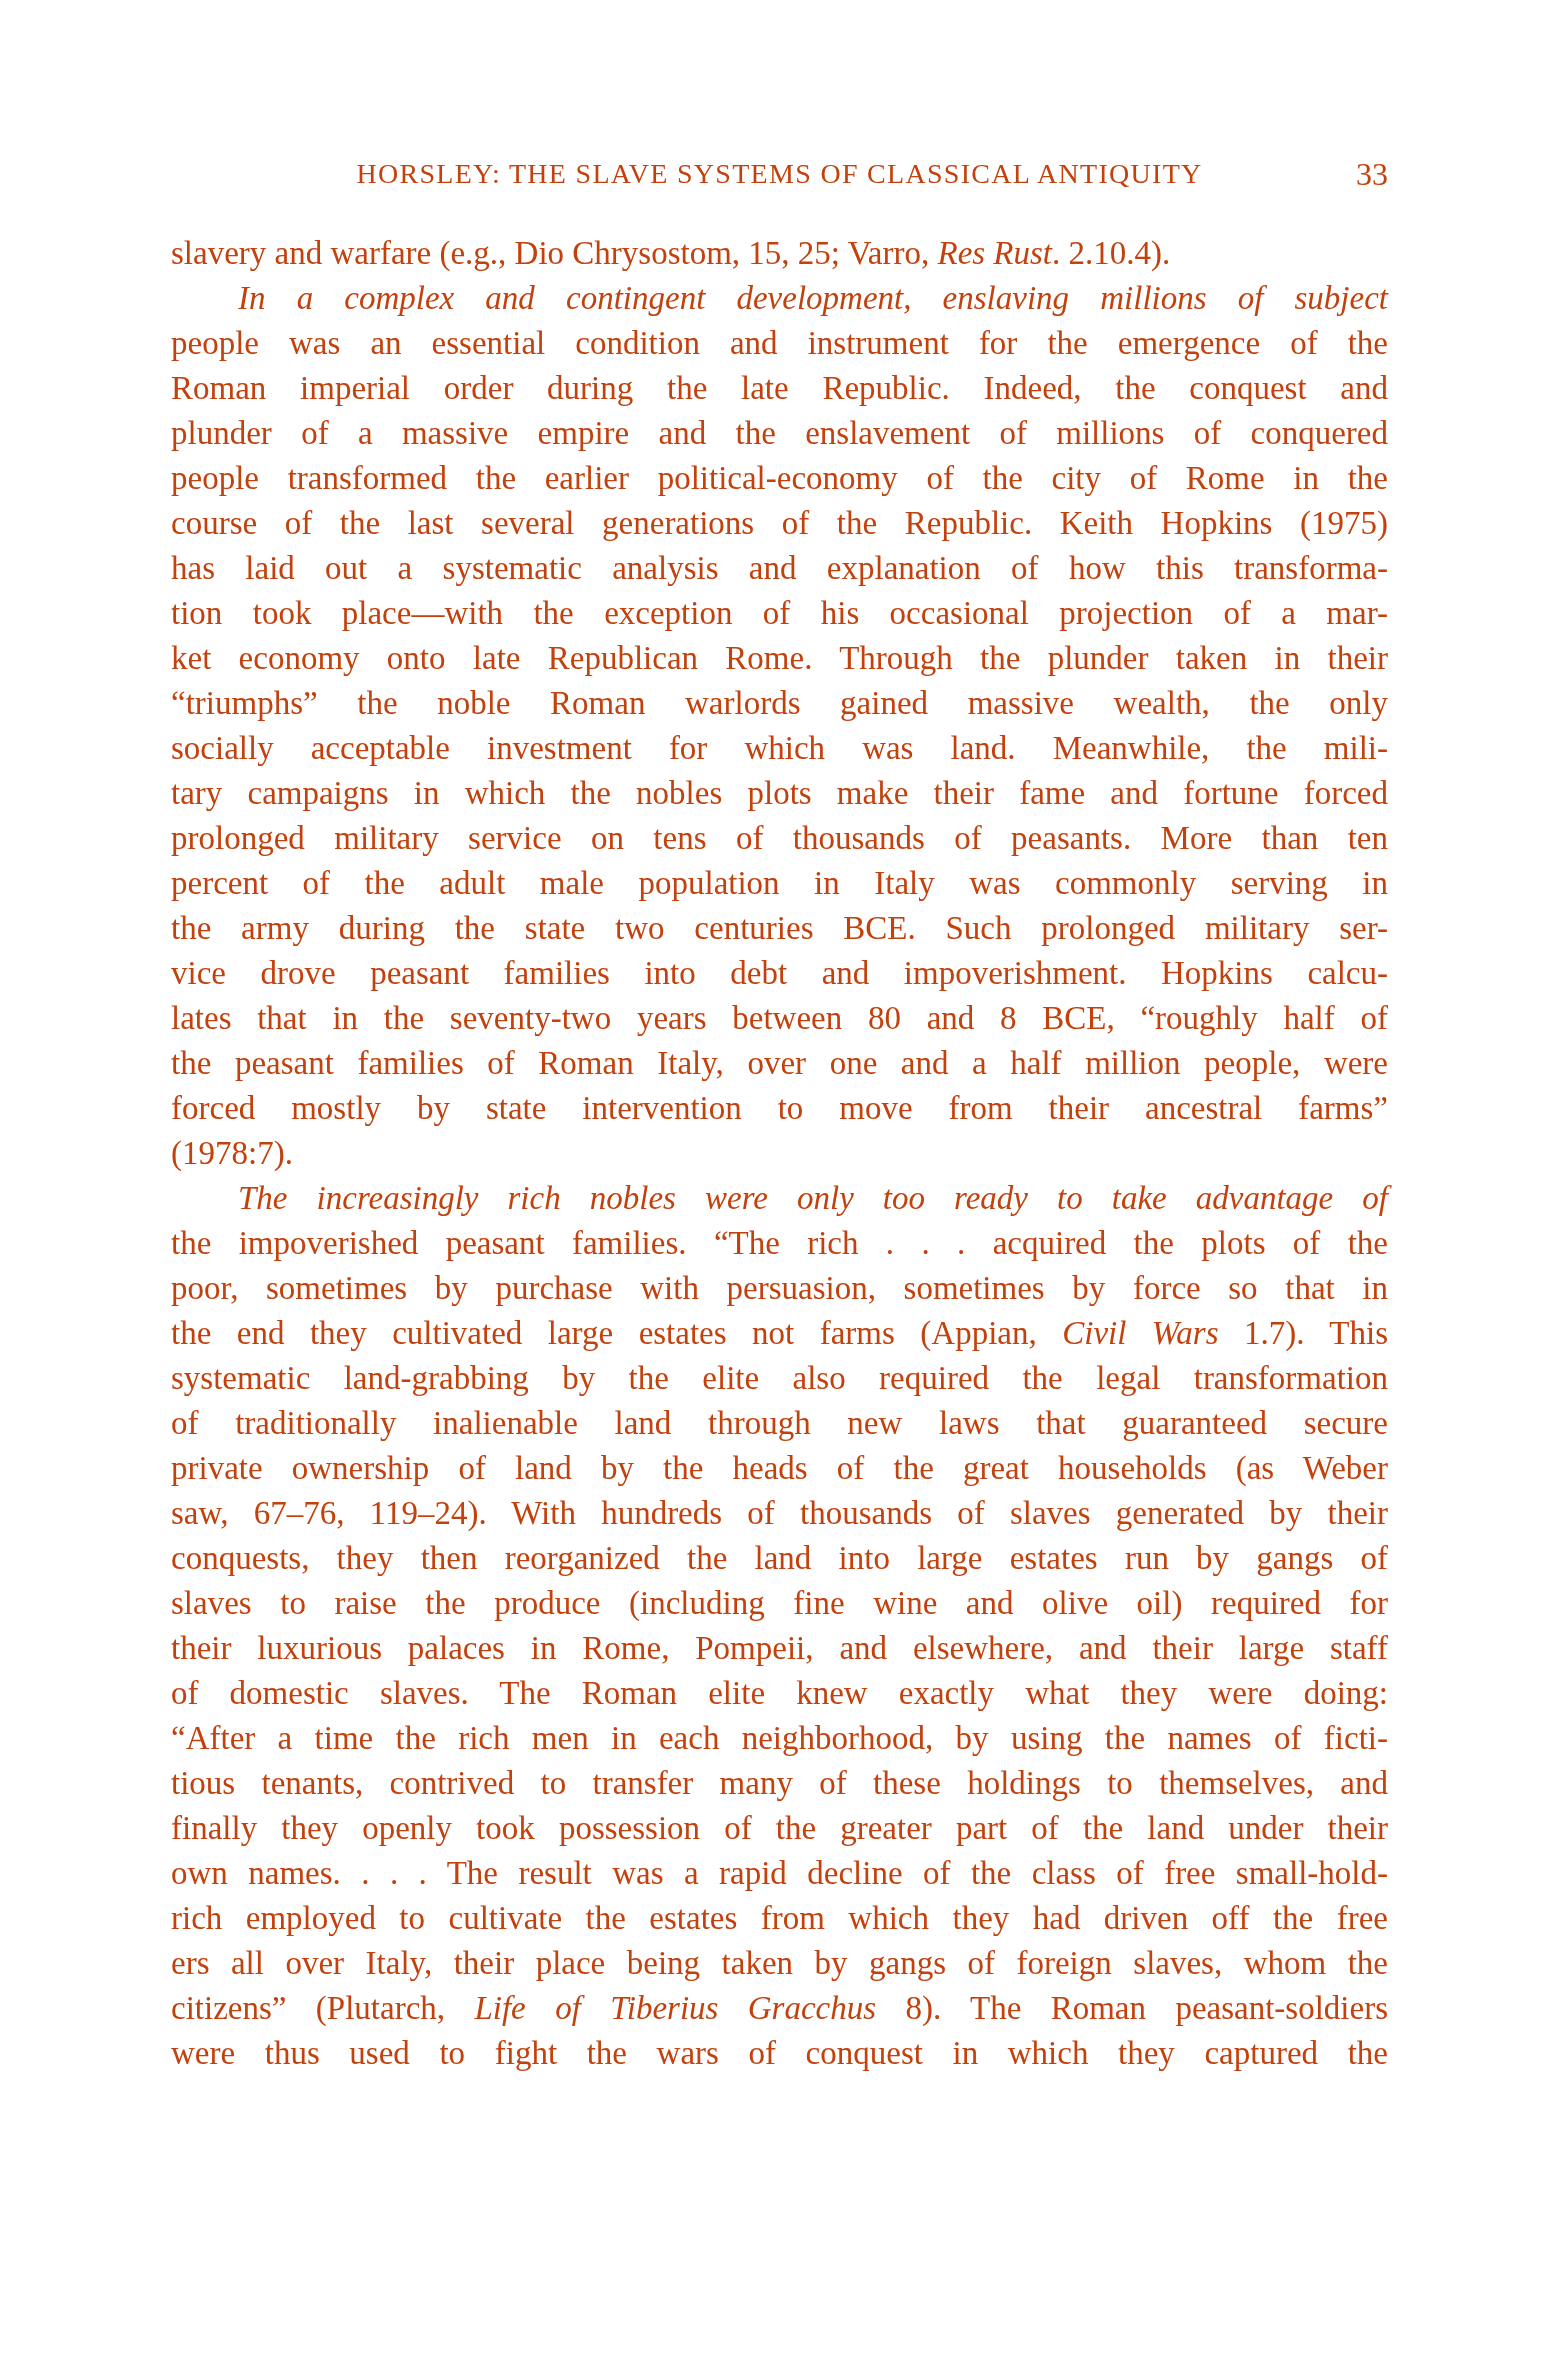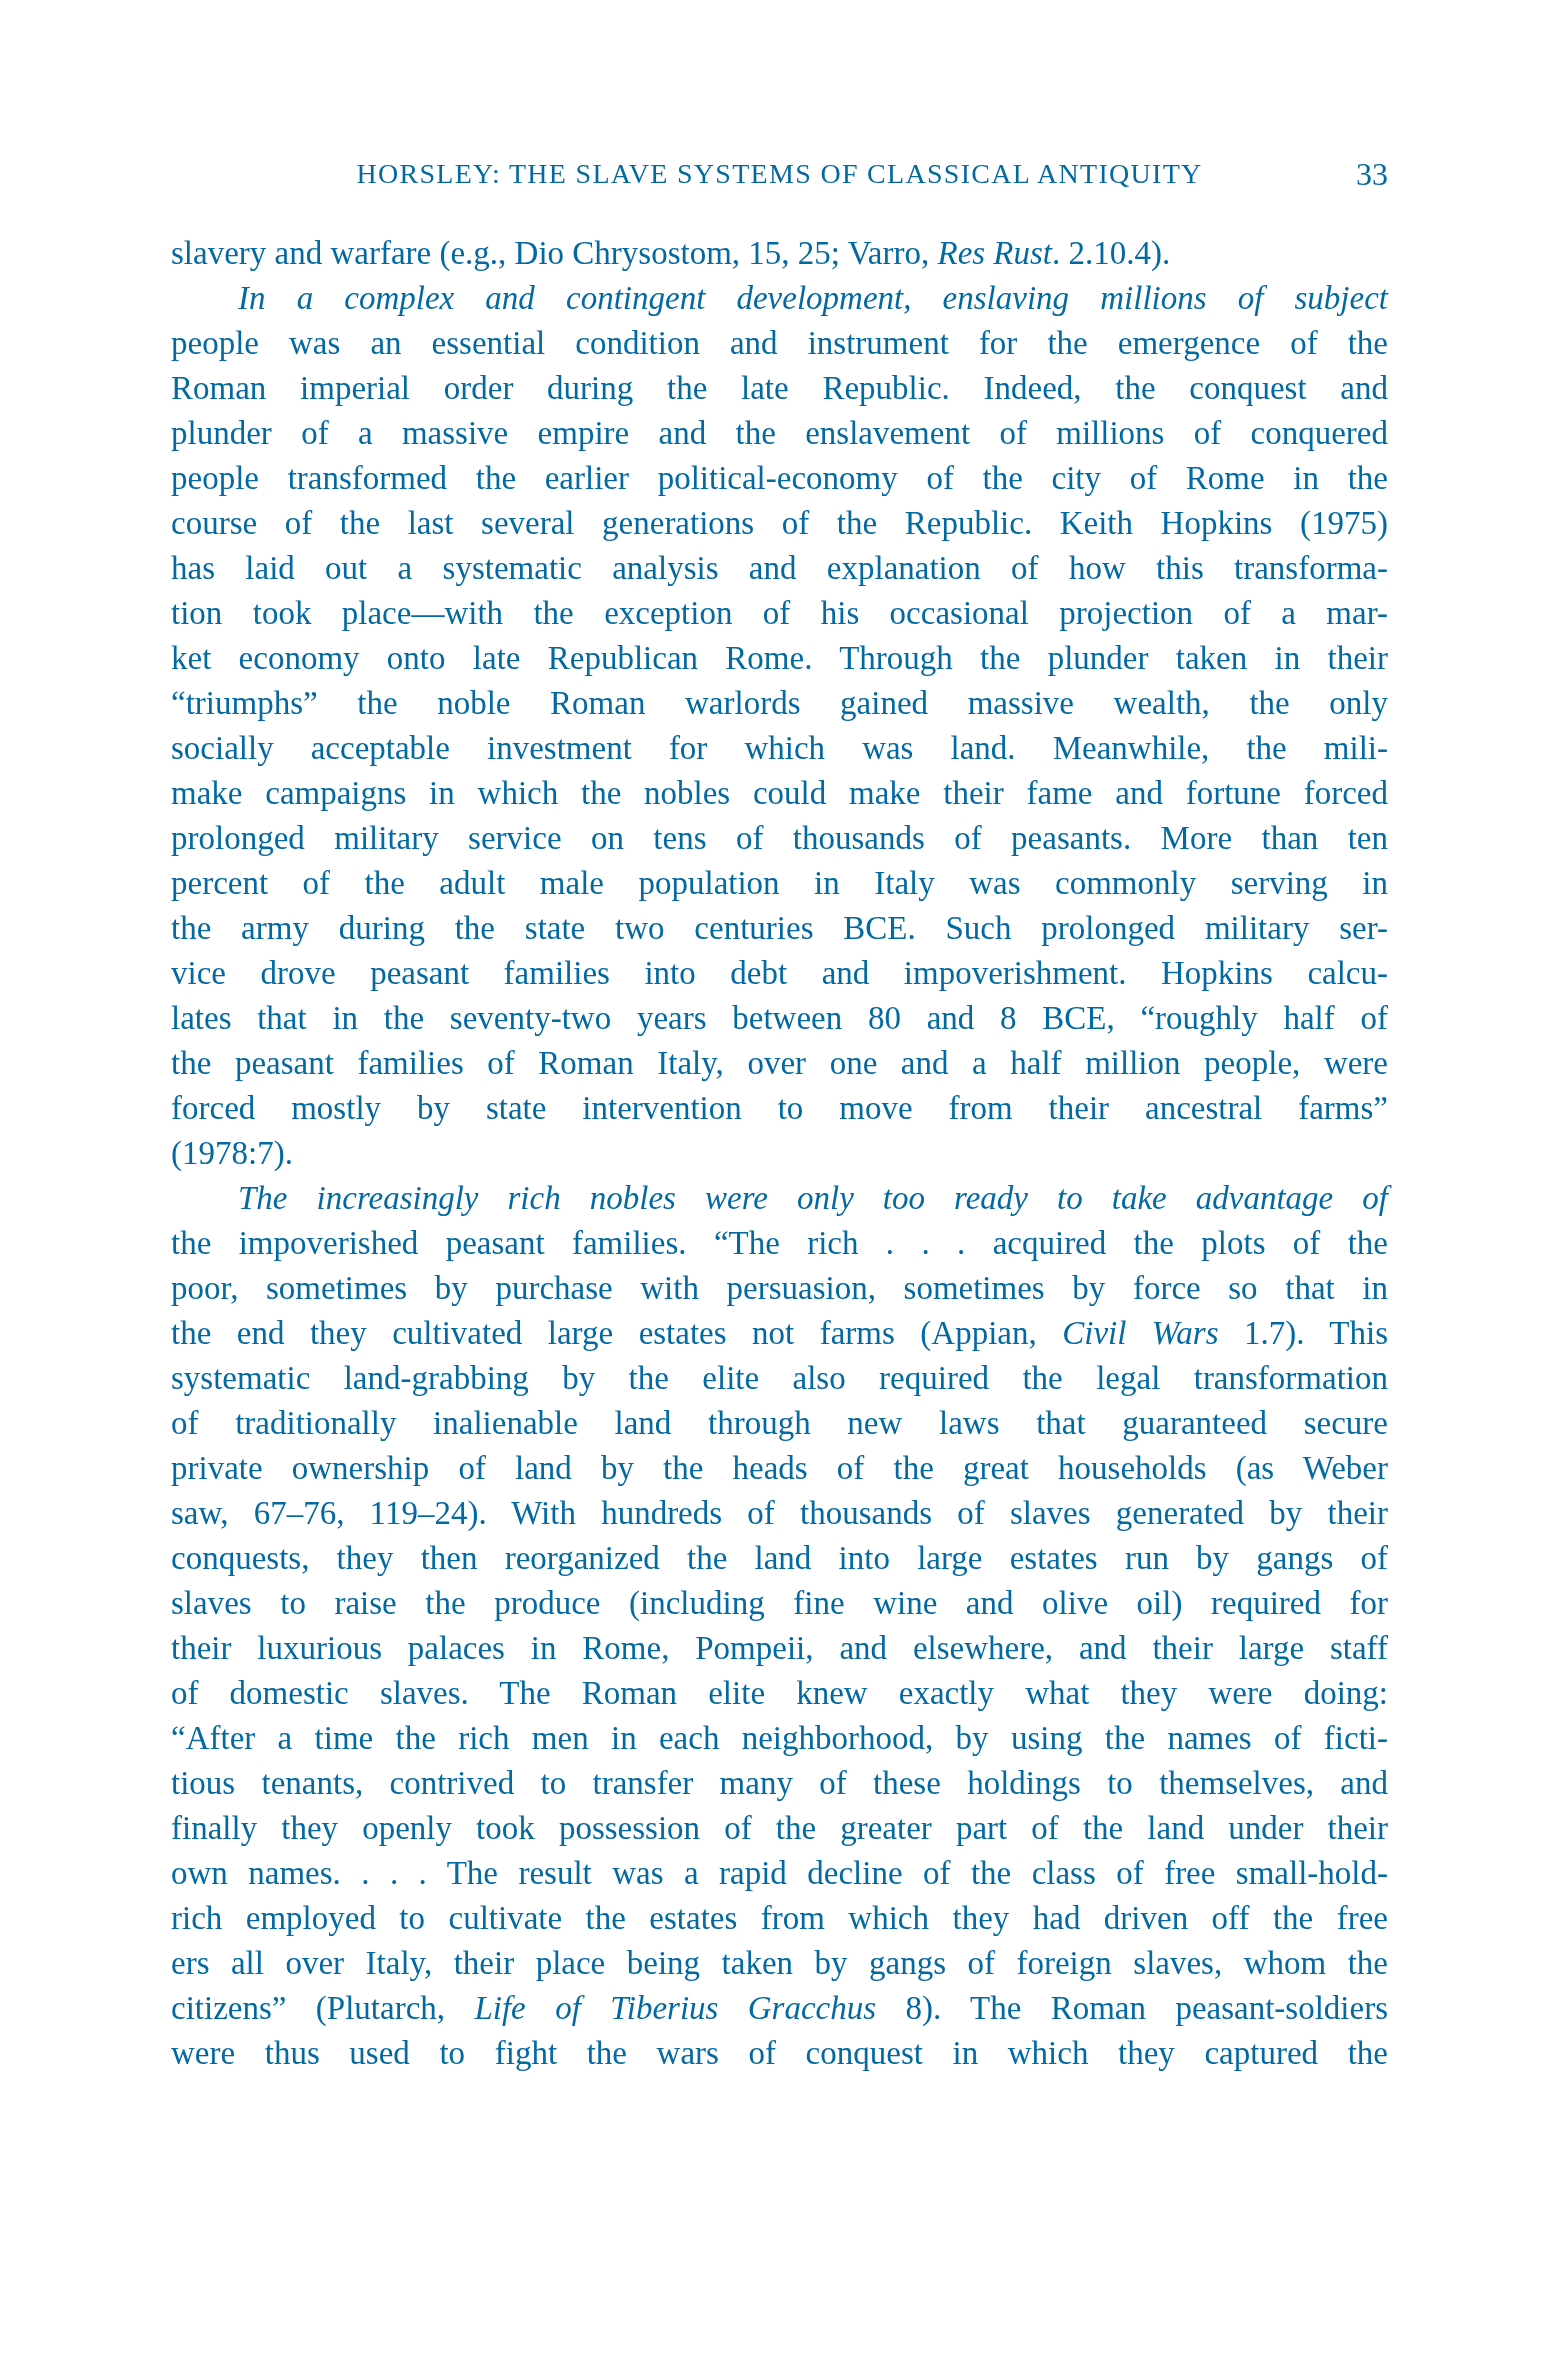--- a/index.html
+++ b/index.html
@@ -1,21 +1,21 @@
 <!DOCTYPE html>
 <html style="font-size:13.7px"><head>
 <meta charset="utf-8">
 <style>
   html, body { margin: 0; padding: 0; background: #ffffff; }
   .page {
     position: relative;
     width: 1542px;
     height: 2377px;
     background: #ffffff;
-    color: #0369a1;
+    color: #c2410c;
     font-family: "Liberation Serif", serif;
     overflow: hidden;
   }
   .header {
     position: absolute;
     top: 158px;
     left: 171px;
     width: 1217px;
     height: 38px;
   }
@@ -64,21 +64,21 @@
       <div class="line"><span>people was an essential condition and instrument for the emergence of the</span></div>
       <div class="line"><span>Roman imperial order during the late Republic. Indeed, the conquest and</span></div>
       <div class="line"><span>plunder of a massive empire and the enslavement of millions of conquered</span></div>
       <div class="line"><span>people transformed the earlier political-economy of the city of Rome in the</span></div>
       <div class="line"><span>course of the last several generations of the Republic. Keith Hopkins (1975)</span></div>
       <div class="line"><span>has laid out a systematic analysis and explanation of how this transforma-</span></div>
       <div class="line"><span>tion took place—with the exception of his occasional projection of a mar-</span></div>
       <div class="line"><span>ket economy onto late Republican Rome. Through the plunder taken in their</span></div>
       <div class="line"><span>“triumphs” the noble Roman warlords gained massive wealth, the only</span></div>
       <div class="line"><span>socially acceptable investment for which was land. Meanwhile, the mili-</span></div>
-      <div class="line"><span>make campaigns in which the nobles could make their fame and fortune forced</span></div>
+      <div class="line"><span>tary campaigns in which the nobles plots make their fame and fortune forced</span></div>
       <div class="line"><span>prolonged military service on tens of thousands of peasants. More than ten</span></div>
       <div class="line"><span>percent of the adult male population in Italy was commonly serving in</span></div>
       <div class="line"><span>the army during the state two centuries BCE. Such prolonged military ser-</span></div>
       <div class="line"><span>vice drove peasant families into debt and impoverishment. Hopkins calcu-</span></div>
       <div class="line"><span>lates that in the seventy-two years between 80 and 8 BCE, “roughly half of</span></div>
       <div class="line"><span>the peasant families of Roman Italy, over one and a half million people, were</span></div>
       <div class="line"><span>forced mostly by state intervention to move from their ancestral farms”</span></div>
       <div class="line no-just"><span>(1978:7).</span></div>
       <div class="line indent"><span>The increasingly rich nobles were only too ready to take advantage of</span></div>
       <div class="line"><span>the impoverished peasant families. “The rich . . . acquired the plots of the</span></div>

